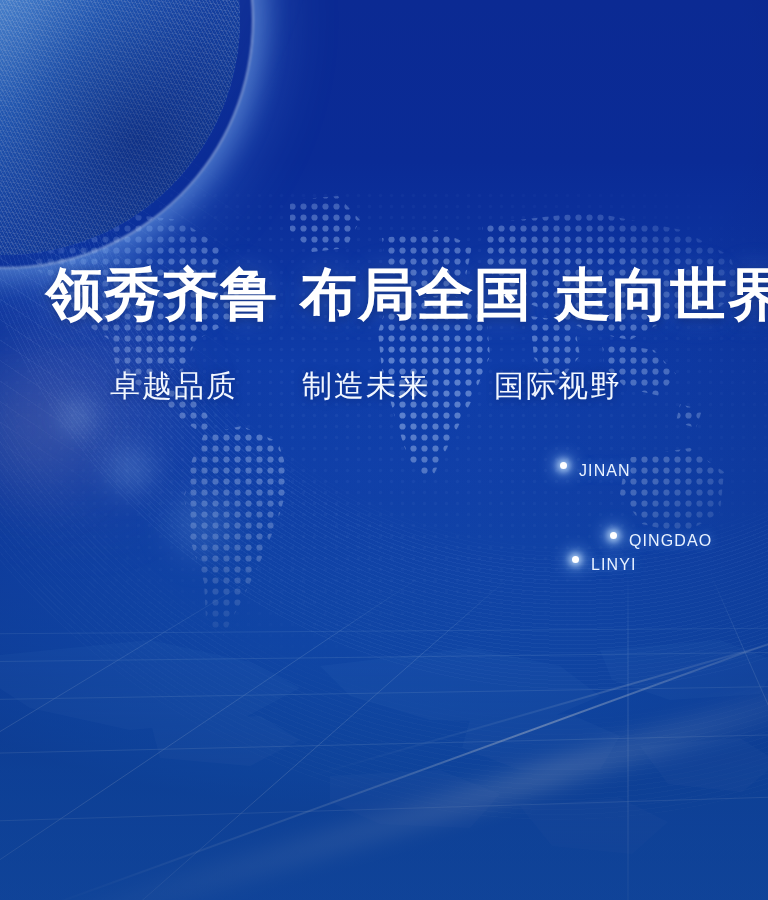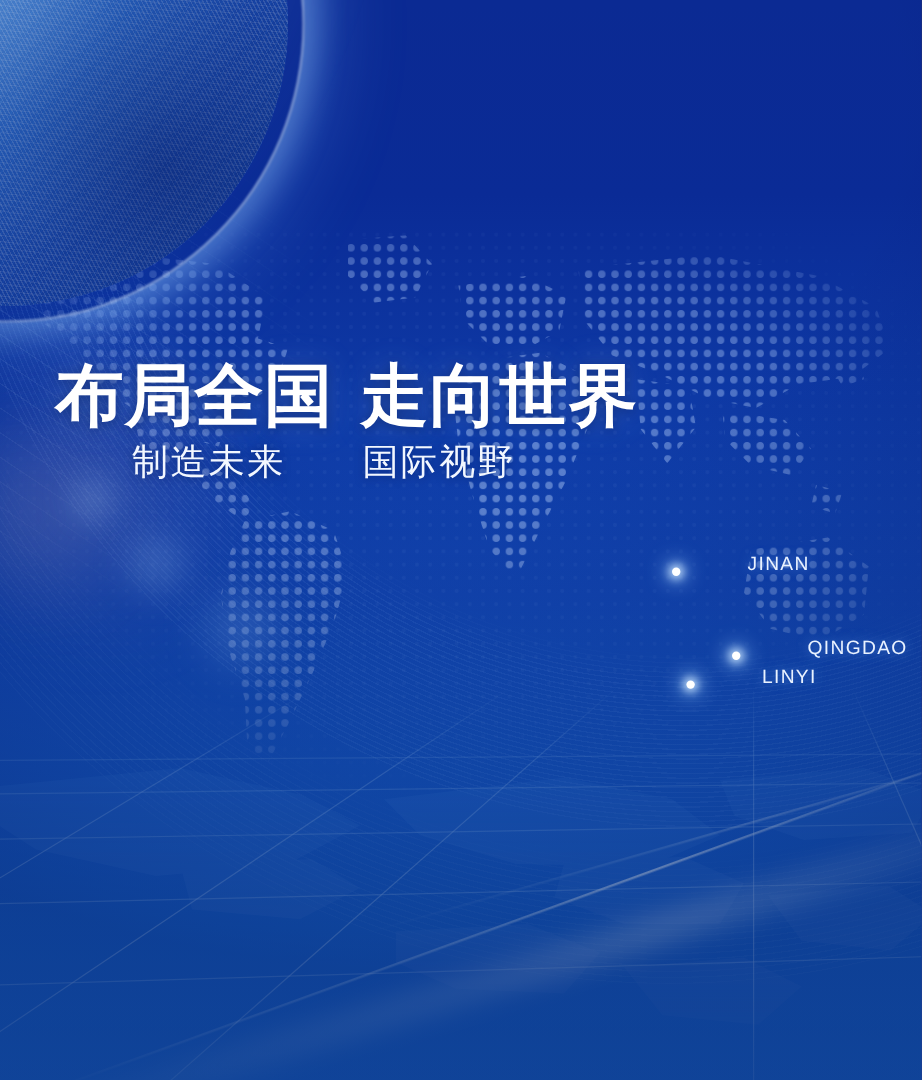--- a/index.html
+++ b/index.html
@@ -173,49 +173,48 @@
     display:flex;
     align-items:baseline;
     color:#ffffff;
     font-size:57px;
     font-weight:700;
     letter-spacing:1px;
     line-height:1;
     white-space:nowrap;
     text-shadow:0 2px 10px rgba(5,25,90,.55), 0 0 26px rgba(150,200,255,.30);
   }
-  .headline .seg + .seg{margin-left:22px;margin-top:36px;}
+  .headline .seg + .seg{margin-left:22px;}
 
   .subline{
     position:absolute;
     left:110px; top:371px;
     display:flex;
     align-items:baseline;
     color:#f2f7ff;
     font-size:30px;
     font-weight:400;
     letter-spacing:2px;
     line-height:1;
     white-space:nowrap;
     text-shadow:0 1px 8px rgba(5,25,90,.55);
   }
   .subline .seg + .seg{margin-left:64px;}
 
   
   .city{
     position:absolute;
     display:flex;
-    align-items:flex-end;
+    align-items:flex-start;
     font-family:"Liberation Sans", sans-serif;
     color:#e9f2ff;
     font-size:16px;
     letter-spacing:1.1px;
     white-space:nowrap;
     text-shadow:0 0 10px rgba(120,180,255,.55);
-    gap:44px;
   }
   .city .dot{
     width:7px;height:7px;border-radius:50%;
     background:#ffffff;
     margin-right:12px;
     box-shadow:0 0 7px 3px rgba(200,228,255,.85), 0 0 16px 7px rgba(150,200,255,.45);
     flex:0 0 auto;
   }
   .c-jinan  { left:560px; top:462px; }
   .c-qingdao{ left:610px; top:532px; }
@@ -344,25 +343,27 @@
 
   <div class="beam beam-b"></div>
   <div class="beam beam-a"></div>
   <div class="beam beam-c"></div>
 
   <div class="vignette"></div>
 
   <div class="content">
 
     <div class="headline">
+      <span class="seg">领秀齐鲁</span>
       <span class="seg">布局全国</span>
       <span class="seg">走向世界</span>
     </div>
 
     <div class="subline">
+      <span class="seg">卓越品质</span>
       <span class="seg">制造未来</span>
       <span class="seg">国际视野</span>
     </div>
 
     <div class="city c-jinan">
       <span class="dot"></span>
       <span>JINAN</span>
     </div>
 
     <div class="city c-qingdao">

